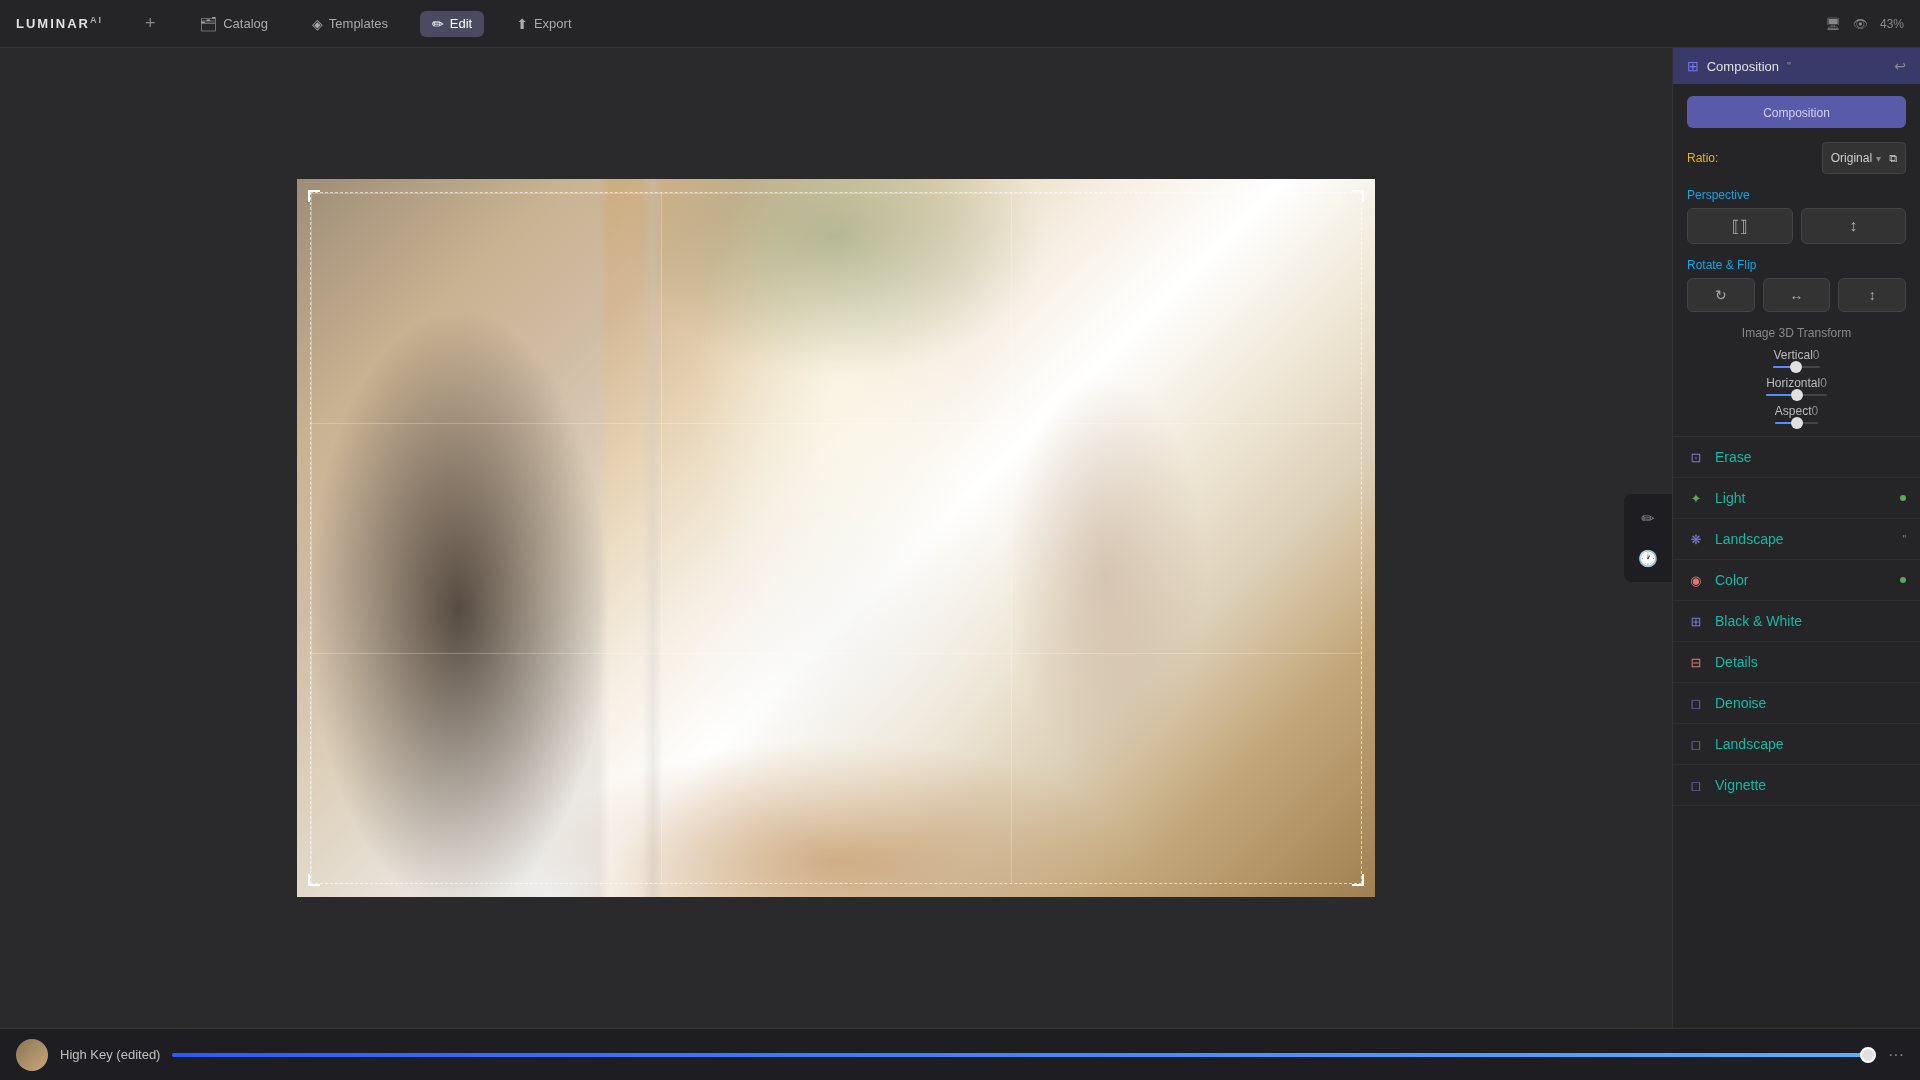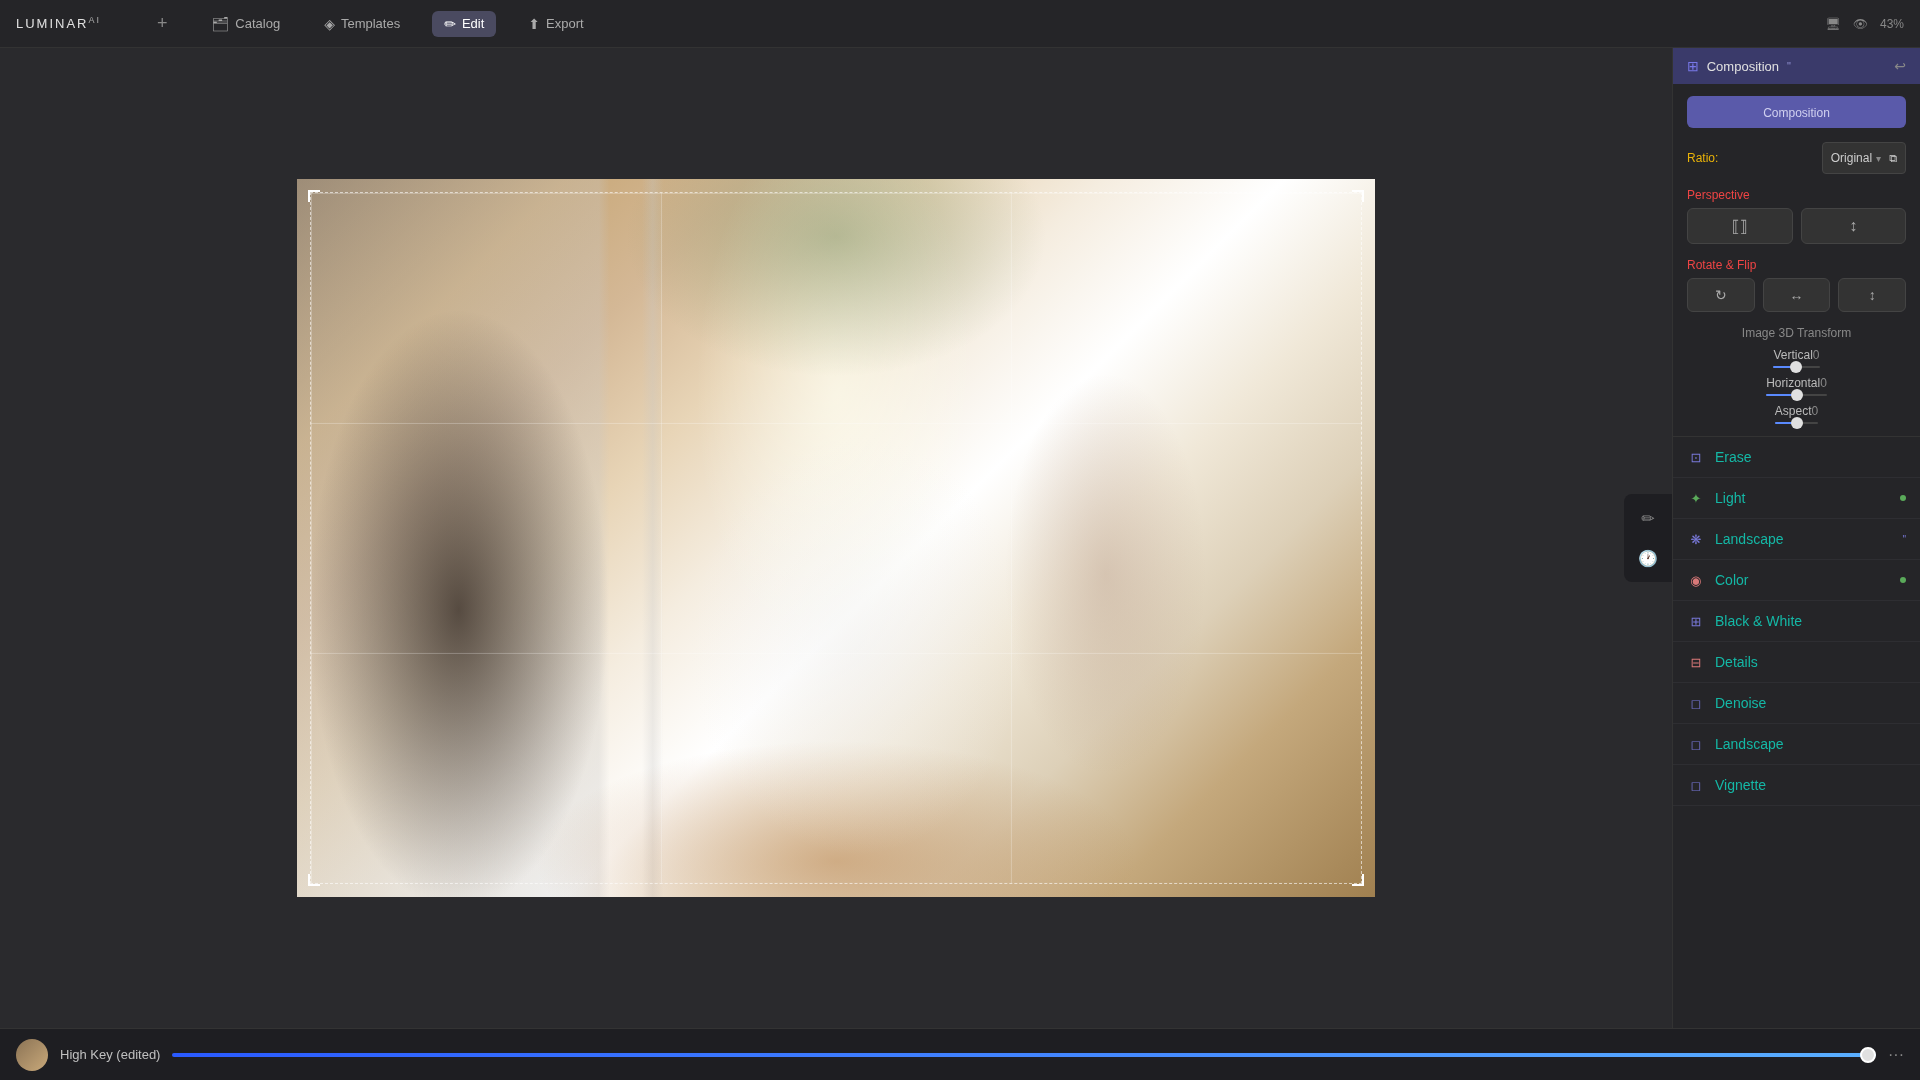--- a/index.html
+++ b/index.html
@@ -20,25 +20,25 @@
       background: #252528;
       display: flex;
       align-items: center;
       padding: 0 16px;
       gap: 20px;
       border-bottom: 1px solid #333;
       flex-shrink: 0;
     }
     #logo {
       font-size: 13px;
-      font-weight: 400;
+      font-weight: 700;
       color: #e0e0e0;
       letter-spacing: 2px;
       text-transform: uppercase;
-      margin-right: 24px;
+      margin-right: 10px;
     }
     .logo-ai {
       font-size: 9px;
       vertical-align: super;
       color: #aaa;
     }
     .nav-btn {
       display: flex;
       align-items: center;
       gap: 6px;
@@ -292,21 +292,21 @@
       border-radius: 4px;
       padding: 8px 8px;
       font-size: 12px;
       color: #ccc;
       cursor: pointer;
     }
     .field-select-icon { font-size: 10px; color: #888; }
 
     .section-label {
       font-size: 12px;
-      color: #ef4444;
+      color: #0ea5e9;
       margin-bottom: 6px;
     }
 
     .perspective-row {
       display: flex;
       gap: 8px;
     }
     .perspective-btn {
       flex: 1;
       height: 36px;

